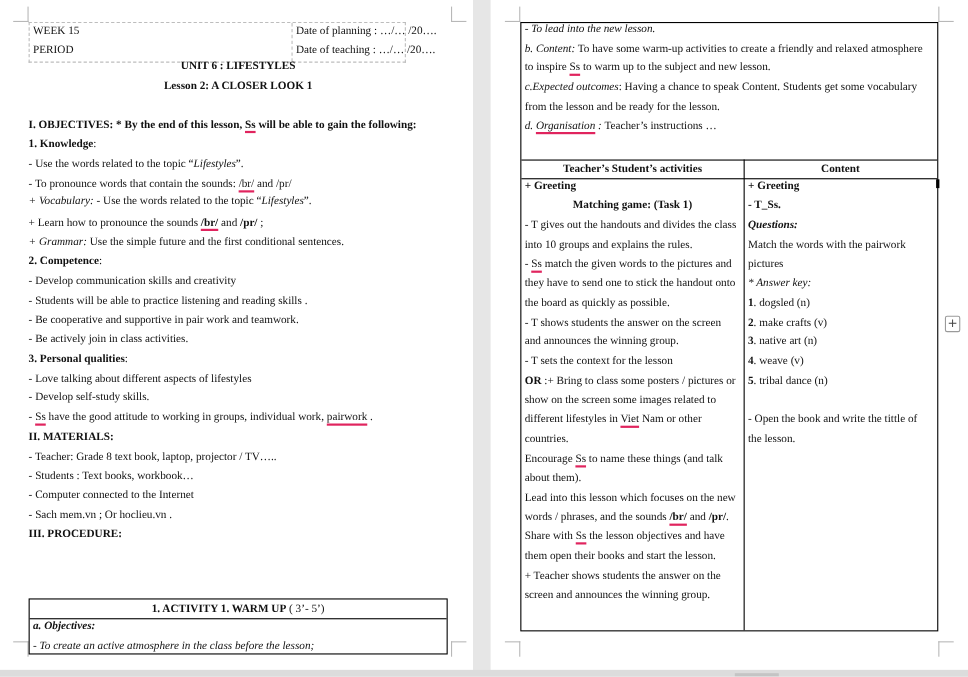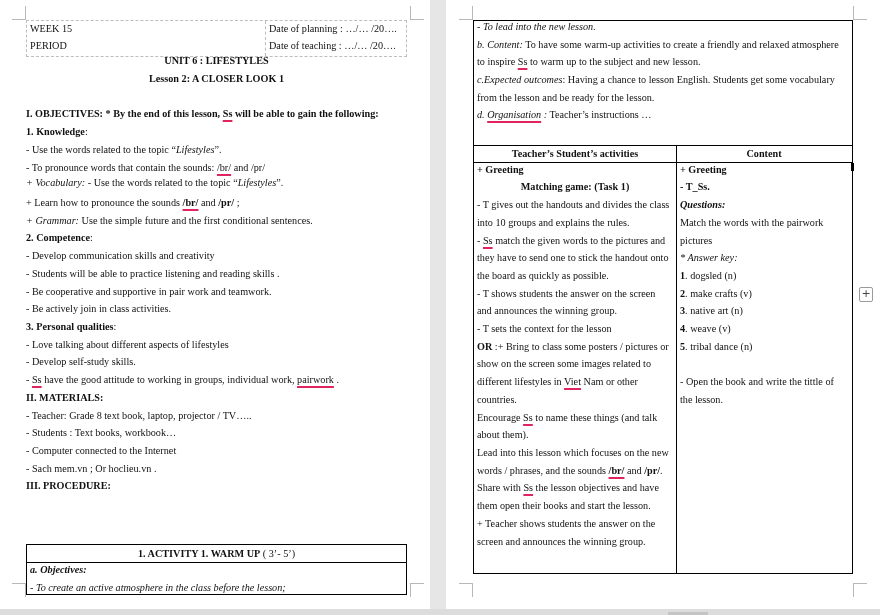--- a/index.html
+++ b/index.html
@@ -26,21 +26,21 @@
   .crop-br { border-left-width: 1px; border-top-width: 1px; }
 
   .line { position: absolute; font-size: 10.2px; line-height: 17.7px; white-space: nowrap; }
   .b { font-weight: bold; }
   .i { font-style: italic; }
   .center { text-align: center; }
   .squiggle { text-decoration: underline; text-decoration-color: #e0245e; text-decoration-thickness: 1.5px; text-underline-offset: 3px; }
 
   
   #header-table {
-    position: absolute; left: 26px; top: 20px; width: 381px; height: 37px;
+    position: absolute; left: 26px; top: 20px; width: 343px; height: 37px;
     border: 1px dashed #bdbdbd;
   }
   #header-table .divider { position: absolute; left: 238px; top: 0; bottom: 0; border-left: 1px dashed #bdbdbd; }
   #header-table .cell { position: absolute; font-size: 10.2px; line-height: 17.7px; white-space: nowrap; }
 
   
   #activity-box {
     position: absolute; left: 26px; top: 544px; width: 381px; height: 51px;
     border: 1px solid #000;
   }
@@ -122,21 +122,21 @@
 <div class="page" id="page-right">
   <div class="corner crop-tl" style="left:13px; top:6px;"></div>
   <div class="corner crop-tr" style="left:407px; top:6px;"></div>
   <div class="corner crop-bl" style="left:13px; top:583px;"></div>
   <div class="corner crop-br" style="left:407px; top:583px;"></div>
 
   <div id="right-box">
     <div class="line i" style="left:3px; top:-3px;">- To lead into the new lesson.</div>
     <div class="line" style="left:3px; top:15px;"><span class="i">b. Content:</span><span> To have some warm-up activities to create a friendly and relaxed atmosphere</span></div>
     <div class="line" style="left:3px; top:32px;"><span>to inspire </span><span class="squiggle">Ss</span><span> to warm up to the subject and new lesson.</span></div>
-    <div class="line" style="left:3px; top:50px;"><span class="i">c.Expected outcomes</span><span>: Having a chance to lesson English. Students get some vocabulary</span></div>
+    <div class="line" style="left:3px; top:50px;"><span class="i">c.Expected outcomes</span><span>: Having a chance to speak Content. Students get some vocabulary</span></div>
     <div class="line" style="left:3px; top:68px;">from the lesson and be ready for the lesson.</div>
     <div class="line" style="left:3px; top:85px;"><span class="i">d. </span><span class="i squiggle">Organisation</span><span class="i"> :</span><span> Teacher’s instructions …</span></div>
 
     <div id="rt-header-row">
       <div class="line b center" style="left:0; width:202px; top:-1px;">Teacher’s Student’s activities</div>
       <div class="line b center" style="left:202px; width:176px; top:-1px;">Content</div>
     </div>
     <div id="rt-col-divider"></div>
     <div class="marker-block"></div>
 

